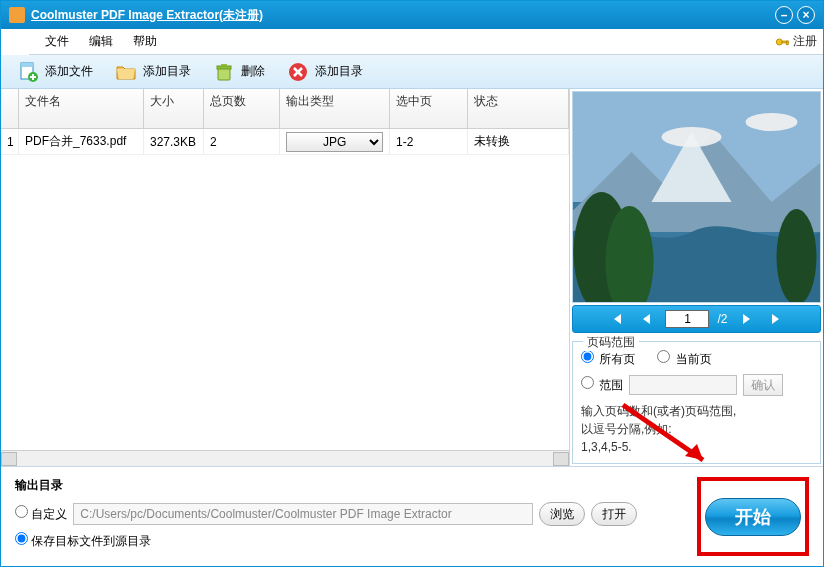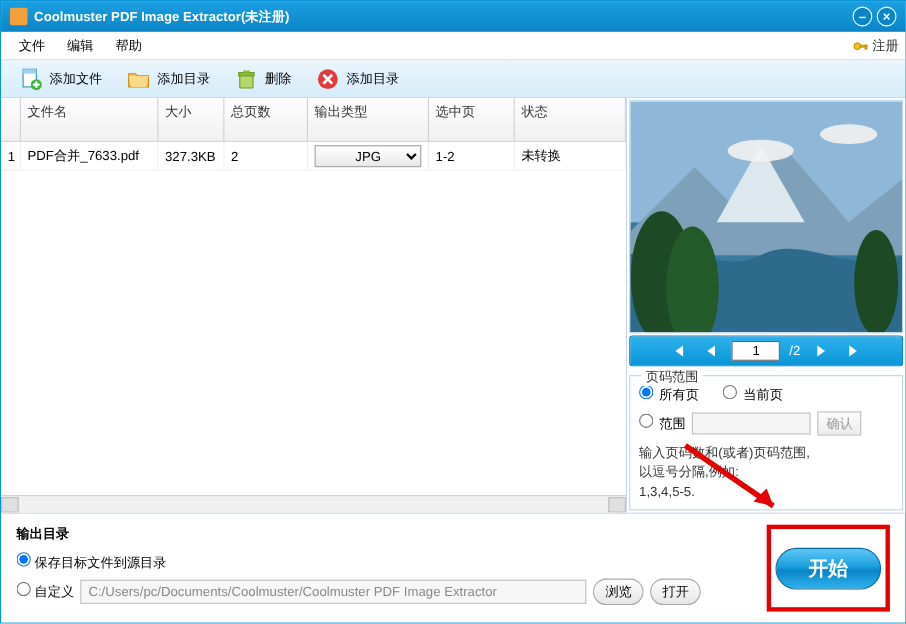--- a/index.html
+++ b/index.html
@@ -2,24 +2,24 @@
 <html><head>
 <meta charset="utf-8">
 <style>
 * { box-sizing: border-box; margin: 0; padding: 0; font-family: "Microsoft YaHei", "Segoe UI", sans-serif; font-size: 12px; }
 body { background: #fff; width: 824px; height: 567px; overflow: hidden; }
 
 .window { width: 824px; height: 567px; border: 1px solid #0a94d6; display: flex; flex-direction: column; }
 
 .titlebar { height: 28px; background: linear-gradient(#1a9fe0, #0a84c7); color: #fff; display: flex; align-items: center; padding: 0 8px; font-weight: bold; }
 .titlebar .app-icon { width: 16px; height: 16px; background: #f2a03a; border-radius: 2px; margin-right: 6px; }
-.titlebar .title-text { flex: 1; }
+.titlebar .title-text { flex: 1; text-decoration: underline; }
 .titlebar .win-btn { width: 18px; height: 18px; border-radius: 50%; background: #0a84c7; border: 1px solid #fff; color: #fff; display: flex; align-items: center; justify-content: center; margin-left: 4px; cursor: pointer; font-weight: bold; }
 
-.menubar { height: 26px; background: #fff; border-bottom: 1px solid #c7d6e6; display: flex; align-items: center; padding: 0 6px; }
+.menubar { height: 26px; background: #fff; border-bottom: 1px solid #c7d6e6; display: flex; align-items: center; padding: 0 6px; margin-left: 28px; }
 .menubar .menu-item { padding: 4px 10px; cursor: pointer; }
 .menubar .spacer { flex: 1; }
 .menubar .register { display: flex; align-items: center; gap: 4px; cursor: pointer; color: #333; }
 .key-icon { width: 14px; height: 14px; }
 
 .toolbar { height: 34px; background: linear-gradient(#eaf5fc, #d6ecfa); border-bottom: 1px solid #b9d5ea; display: flex; padding: 0 6px; gap: 2px; }
 .tool-btn { display: flex; align-items: center; gap: 6px; padding: 4px 10px; cursor: pointer; border-radius: 3px; }
 .tool-icon { width: 22px; height: 22px; display: flex; align-items: center; justify-content: center; }
 
 .main-area { flex: 1; display: flex; background: #fff; border-bottom: 1px solid #c7d6e6; overflow: hidden; }
@@ -238,26 +238,26 @@
           <path d="M90 60 L72 56 L84 44 Z" fill="#e30000"></path>
         </svg>
       </div>
     </div>
   </div>
 
   <div class="bottom-bar">
     <div class="output-sec">
       <div class="output-title">输出目录</div>
       <div class="out-row">
-        <label><input type="radio" name="out" checked="" style=""> <span>保存目标文件到源目录</span></label>
-      </div>
-      <div class="out-row">
         <label><input type="radio" name="out" style=""> <span>自定义</span></label>
         <input class="path-input" readonly="" value="C:/Users/pc/Documents/Coolmuster/Coolmuster PDF Image Extractor" style="">
         <button class="small-btn">浏览</button>
         <button class="small-btn">打开</button>
       </div>
+      <div class="out-row">
+        <label><input type="radio" name="out" checked="" style=""> <span>保存目标文件到源目录</span></label>
+      </div>
     </div>
     <div class="start-wrap">
       <button class="start-btn">开始</button>
     </div>
   </div>
 </div>
 
 </body></html>

